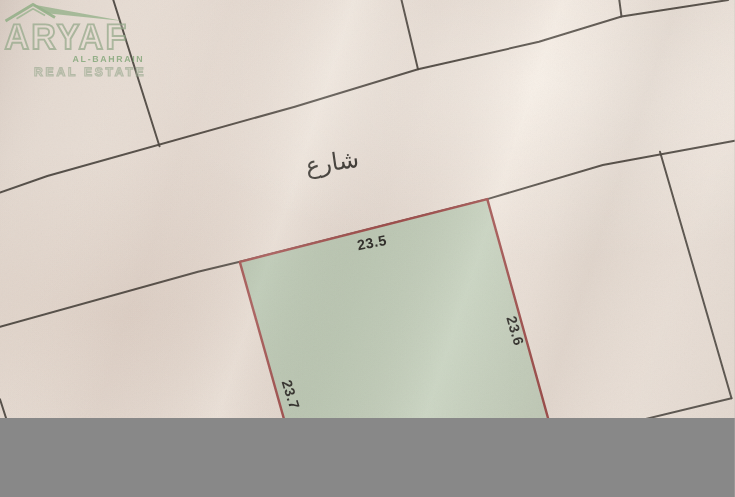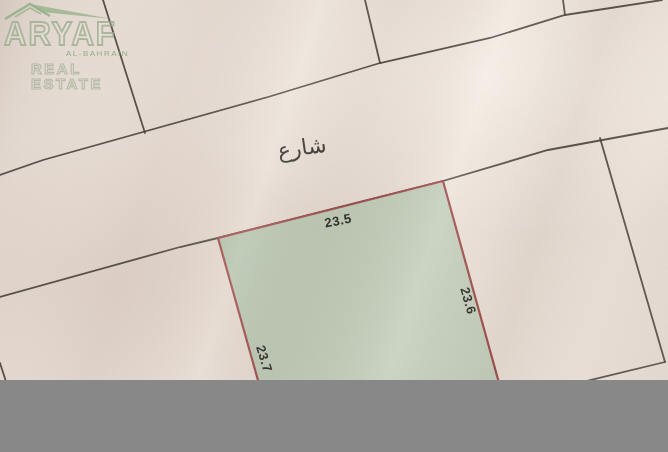--- a/index.html
+++ b/index.html
@@ -26,25 +26,25 @@
   
   .logo{position:absolute;left:2px;top:2px;width:150px;opacity:.85;z-index:5;}
   .logo-roof{display:block;}
   .logo-brand{
     margin:-4px 0 0 2px;font-size:31px;font-weight:bold;letter-spacing:2px;
     color:rgba(236,231,220,0.28);
     -webkit-text-stroke:1.7px rgba(148,168,138,0.85);
     transform:scaleY(1.05);line-height:1;
   }
   .logo-sub{
-    margin:1px 0 0 64px;font-size:8px;font-weight:normal;letter-spacing:1.5px;
+    margin:1px 0 0 64px;font-size:8px;font-weight:bold;letter-spacing:1.5px;
     color:var(--logo-green);line-height:1;
   }
   .logo-tagline{
-    margin:3px 0 0 29px;font-size:15px;font-weight:bold;letter-spacing:2.5px;
+    margin:3px 0 0 29px;font-size:11px;font-weight:bold;letter-spacing:2.5px;
     color:rgba(236,231,220,0.22);
     -webkit-text-stroke:1.1px rgba(150,165,140,0.7);line-height:1;
   }
 </style>
 </head>
 <body>
 
 <div class="canvas">
 
   <svg class="map-svg" width="668" height="452" viewBox="0 0 668 452">

